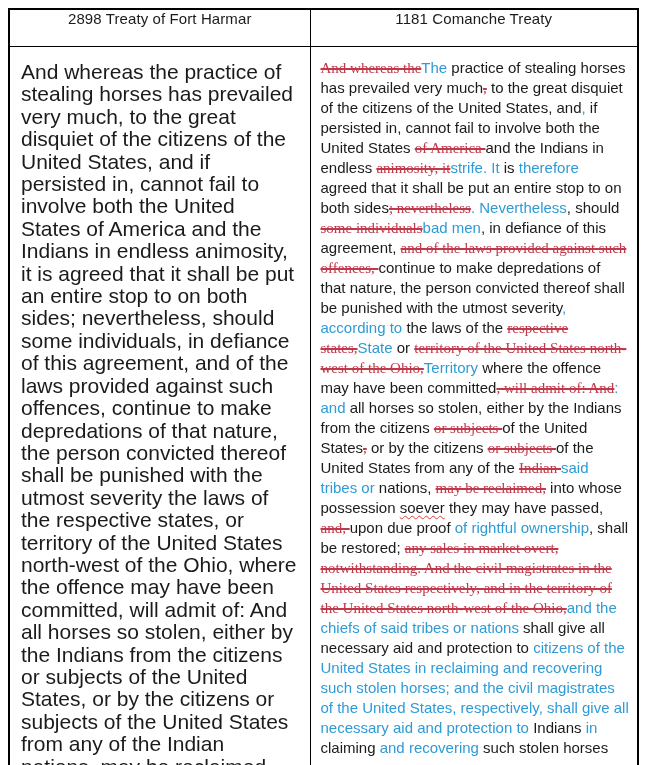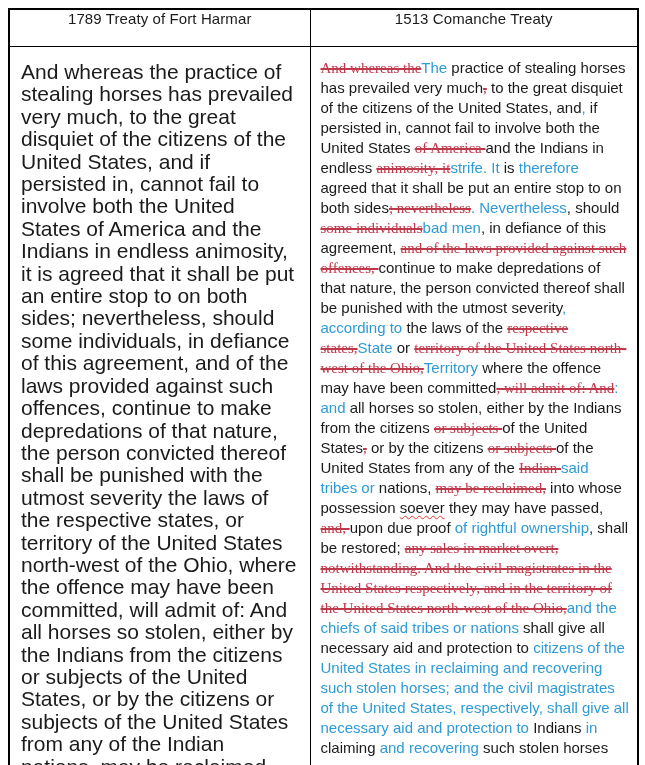--- a/index.html
+++ b/index.html
@@ -73,22 +73,22 @@
 <body style="color: rgb(27, 27, 27);">
 
 <div class="page">
   <table class="compare">
     <colgroup>
       <col class="c-left">
       <col class="c-right">
     </colgroup>
     <thead>
       <tr>
-        <th class="hdr">1789 Treaty of Fort Harmar</th>
-        <th class="hdr">1513 Comanche Treaty</th>
+        <th class="hdr">2898 Treaty of Fort Harmar</th>
+        <th class="hdr">1181 Comanche Treaty</th>
       </tr>
     </thead>
     <tbody>
       <tr>
         <td class="body-cell">
           <div class="cell-text-left">And whereas the practice of stealing horses has prevailed very much, to the great disquiet of the citizens of the United States, and if persisted in, cannot fail to involve both the United States of America and the Indians in endless animosity, it is agreed that it shall be put an entire stop to on both sides; nevertheless, should some individuals, in defiance of this agreement, and of the laws provided against such offences, continue to make depredations of that nature, the person convicted thereof shall be punished with the utmost severity the laws of the respective states, or territory of the United States north-west of the Ohio, where the offence may have been committed, will admit of: And all horses so stolen, either by the Indians from the citizens or subjects of the United States, or by the citizens or subjects of the United States from any of the Indian nations, may be reclaimed, into whose possession soever they may have passed, and, upon due proof, shall be restored; any sales in market overt, notwithstanding. And the civil magistrates in the United States respectively, and in the territory of the United States north-west of the Ohio, shall give all necessary aid and protection to Indians claiming such stolen horses.</div>
         </td>
         <td class="body-cell">
           <div class="cell-text-right" id="redline"><span class="seg-deleted">And whereas the</span><span class="seg-inserted">The</span><span> practice of stealing horses has prevailed very much</span><span class="seg-deleted">,</span><span> to the great disquiet of the citizens of the United States, and</span><span class="seg-inserted">,</span><span> if persisted in, cannot fail to involve both the United States </span><span class="seg-deleted">of America </span><span>and the Indians in endless </span><span class="seg-deleted">animosity, it</span><span class="seg-inserted">strife. It</span><span> is </span><span class="seg-inserted">therefore</span><span> agreed that it shall be put an entire stop to on both sides</span><span class="seg-deleted">; nevertheless</span><span class="seg-inserted">. Nevertheless</span><span>, should </span><span class="seg-deleted">some individuals</span><span class="seg-inserted">bad men</span><span>, in defiance of this agreement, </span><span class="seg-deleted">and of the laws provided against such offences, </span><span>continue to make depredations of that nature, the person convicted thereof shall be punished with the utmost severity</span><span class="seg-inserted">, according to</span><span> the laws of the </span><span class="seg-deleted">respective states,</span><span class="seg-inserted">State</span><span> or </span><span class="seg-deleted">territory of the United States north-west of the Ohio,</span><span class="seg-inserted">Territory</span><span> where the offence may have been committed</span><span class="seg-deleted">, will admit of: And</span><span class="seg-inserted">: and</span><span> all horses so stolen, either by the Indians from the citizens </span><span class="seg-deleted">or subjects </span><span>of the United States</span><span class="seg-deleted">,</span><span> or by the citizens </span><span class="seg-deleted">or subjects </span><span>of the United States from any of the </span><span class="seg-deleted">Indian </span><span class="seg-inserted">said tribes or</span><span> nations, </span><span class="seg-deleted">may be reclaimed,</span><span> into whose possession </span><span class="seg-misspelled">soever</span><span> they may have passed, </span><span class="seg-deleted">and, </span><span>upon due proof </span><span class="seg-inserted">of rightful ownership</span><span>, shall be restored; </span><span class="seg-deleted">any sales in market overt, notwithstanding. And the civil magistrates in the United States respectively, and in the territory of the United States north-west of the Ohio,</span><span class="seg-inserted">and the chiefs of said tribes or nations</span><span> shall give all necessary aid and protection to </span><span class="seg-inserted">citizens of the United States in reclaiming and recovering such stolen horses; and the civil magistrates of the United States, respectively, shall give all necessary aid and protection to</span><span> Indians </span><span class="seg-inserted">in</span><span> claiming </span><span class="seg-inserted">and recovering</span><span> such stolen horses</span></div>
         </td>

